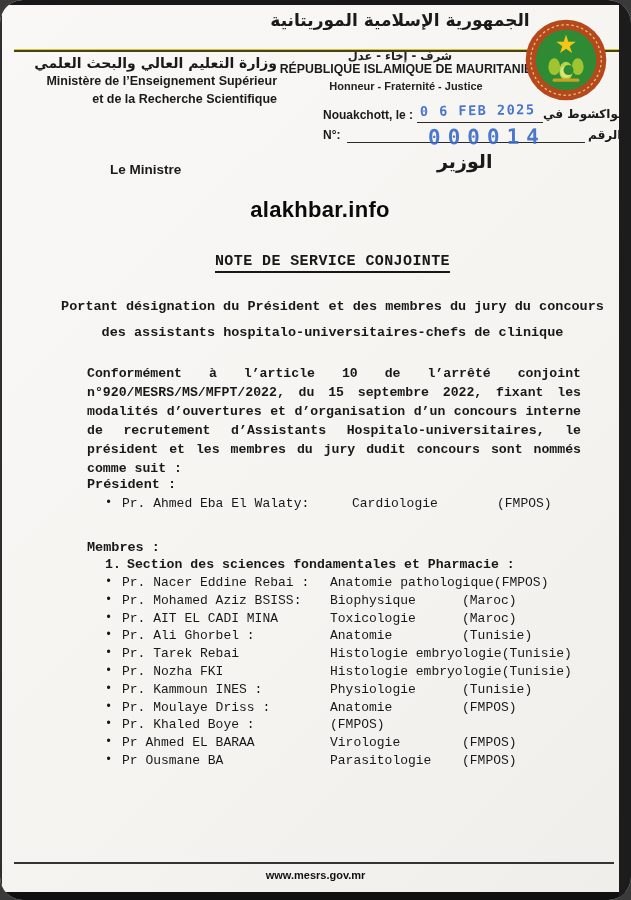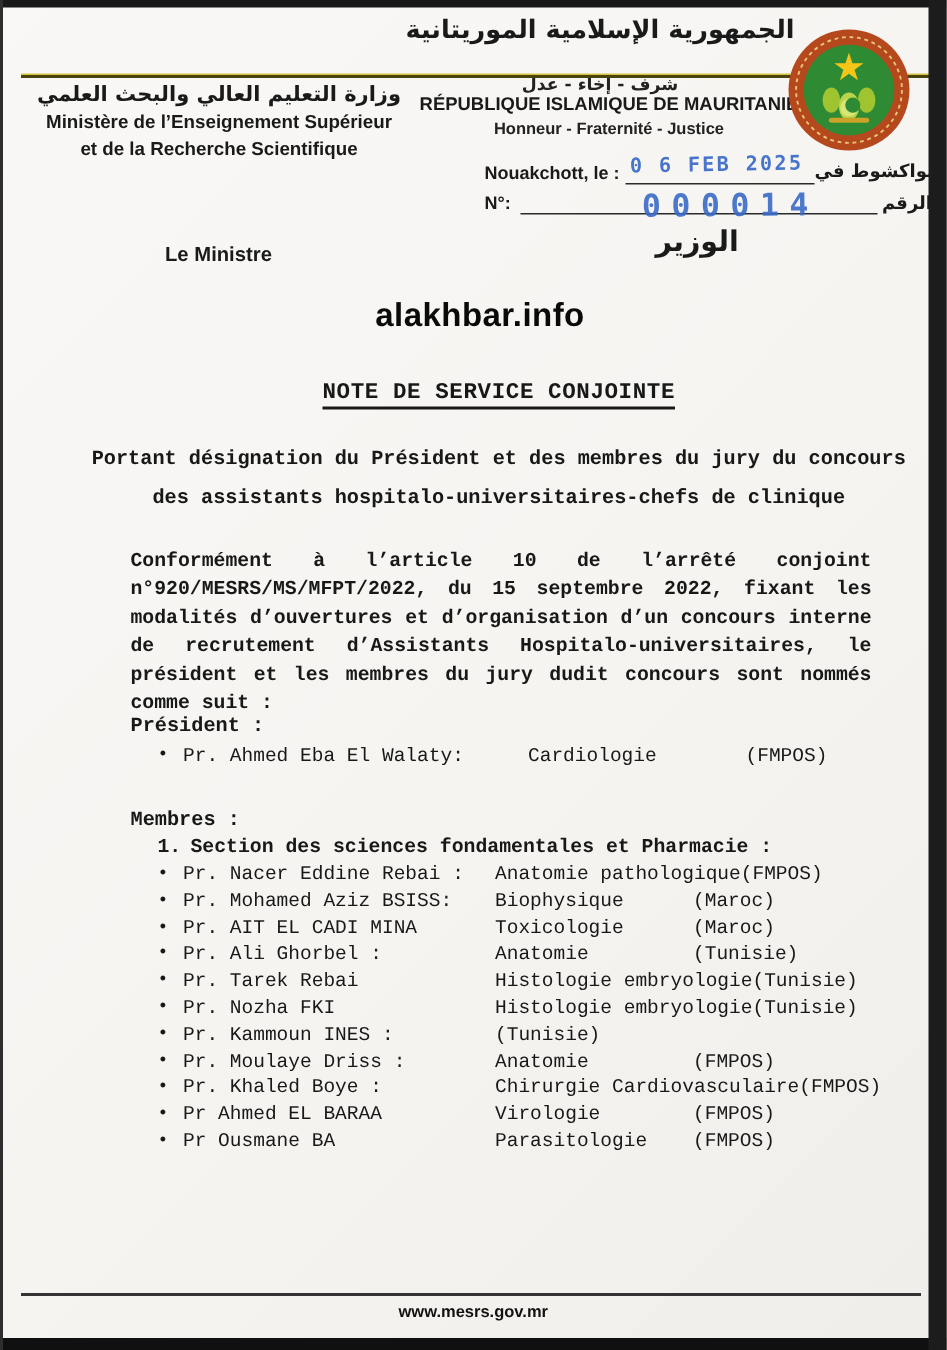--- a/index.html
+++ b/index.html
@@ -1,33 +1,33 @@
 <!DOCTYPE html>
 <html><head>
 <meta charset="utf-8">
 <style>
   html,body{margin:0;padding:0;background:#3a3a3a;}
   .page-wrap{position:relative;width:631px;height:900px;margin:0 auto;overflow:hidden;
     background:linear-gradient(135deg,#f9f8f6 0%,#f5f4f1 55%,#efeeeb 100%);
-    font-family:"Liberation Sans",sans-serif;color:#1a1a1a;}
+    font-family:"Liberation Sans",sans-serif;color:#1a1a1a;border-radius:23px;}
   .abs{position:absolute;}
   
   .edge{position:absolute;background:#181818;z-index:10;}
   .edge-top{left:0;top:0;width:631px;height:5px;}
   .edge-bottom{left:0;top:892px;width:631px;height:8px;background:#101010;}
   .edge-left{left:0;top:0;width:2px;height:900px;background:#2e2e2e;}
   .edge-right{left:619px;top:0;width:12px;height:900px;background:#1c1c1c;}
   
   .ar{font-family:"DejaVu Sans",sans-serif;direction:rtl;}
   .top-ar-title{left:230px;top:10px;width:340px;text-align:center;font-size:17px;font-weight:bold;}
   .top-ar-motto{left:230px;top:33px;width:340px;text-align:center;font-size:11.5px;font-weight:bold;color:#222;margin-top:16px;}
   .sep-line{left:14px;top:49px;width:606px;height:3px;z-index:1;
     background:linear-gradient(#d6c340 0 1px,#4a430e 1px 3px);}
   .seal{left:524px;top:18px;width:84px;height:84px;z-index:2;}
-  .ministry{left:15px;top:55px;width:262px;text-align:center;}
+  .ministry{left:15px;top:55px;width:262px;text-align:right;}
   .ministry .m-ar{font-size:14px;font-weight:bold;}
   .ministry .m-fr{font-size:12.5px;font-weight:bold;line-height:16px;margin-top:2px;}
   .republic{left:278px;top:62px;width:256px;text-align:center;}
   .republic .r-name{font-size:12.3px;font-weight:bold;}
   .republic .r-motto{font-size:11px;margin-top:4px;color:#222;font-weight:600;}
   
   .lbl{font-size:12px;font-weight:bold;}
   .u-line{border-bottom:1.5px solid #2a2a2a;height:1px;}
   .stamp{color:#3a6bc8;font-family:"DejaVu Sans Mono",monospace;font-weight:bold;z-index:3;}
   .date-stamp{font-size:13.5px;letter-spacing:1.5px;transform:rotate(-1deg);opacity:.92;}
@@ -167,32 +167,32 @@
     </div>
       <div class="row">
       <span class="bullet">•</span>
       <span class="c-name">Pr. Nozha FKI</span>
       <span class="c-spec">Histologie embryologie</span>
       <span class="c-inst">(Tunisie)</span>
     </div>
       <div class="row">
       <span class="bullet">•</span>
       <span class="c-name">Pr. Kammoun INES :</span>
+      <span class="c-spec">Physiologie</span>
       <span class="c-inst">(Tunisie)</span>
     </div>
       <div class="row">
       <span class="bullet">•</span>
       <span class="c-name">Pr. Moulaye Driss :</span>
       <span class="c-spec">Anatomie</span>
       <span class="c-inst">(FMPOS)</span>
     </div>
       <div class="row">
       <span class="bullet">•</span>
       <span class="c-name">Pr. Khaled Boye :</span>
-      <span class="c-spec">Chirurgie Cardiovasculaire</span>
       <span class="c-inst">(FMPOS)</span>
     </div>
       <div class="row">
       <span class="bullet">•</span>
       <span class="c-name">Pr Ahmed EL BARAA</span>
       <span class="c-spec">Virologie</span>
       <span class="c-inst">(FMPOS)</span>
     </div>
       <div class="row">
       <span class="bullet">•</span>

